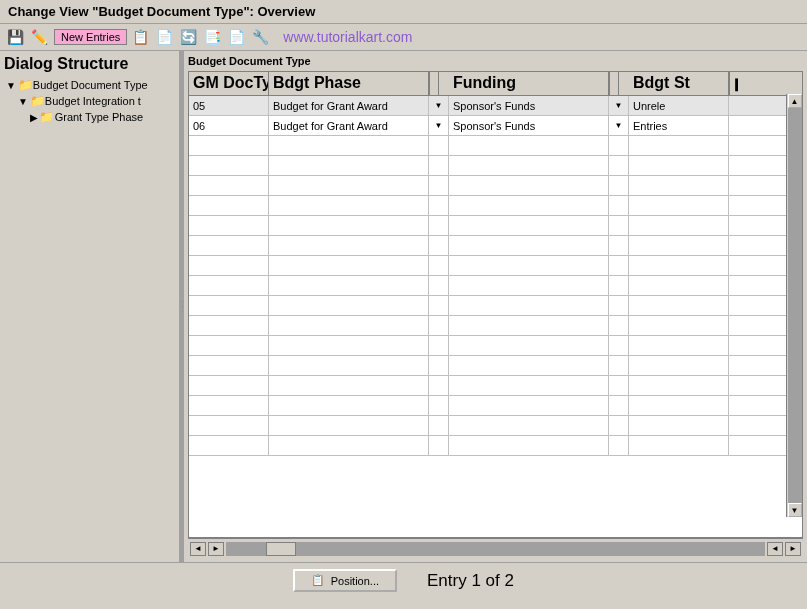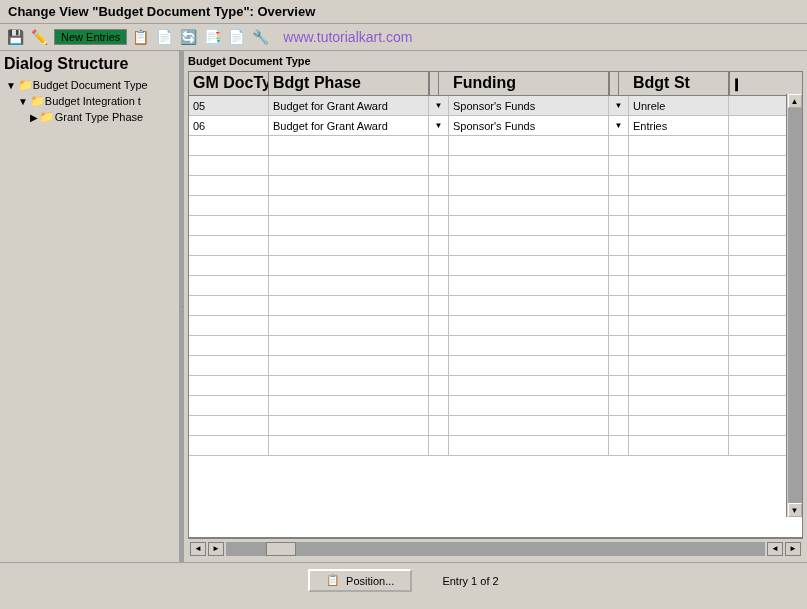--- a/index.html
+++ b/index.html
@@ -34,21 +34,21 @@
     .toolbar-icon {
       width: 20px;
       height: 20px;
       display: inline-flex;
       align-items: center;
       justify-content: center;
       cursor: pointer;
       font-size: 14px;
     }
     .toolbar-btn {
-      background: #15803d;
+      background: #f9a8d4;
       border: 1px solid #808080;
       padding: 1px 6px;
       cursor: pointer;
       font-size: 11px;
       display: flex;
       align-items: center;
       gap: 3px;
     }
 
     
@@ -217,21 +217,21 @@
       background: #d4d0c8;
       border: 2px outset #ffffff;
       padding: 3px 16px;
       cursor: pointer;
       font-size: 11px;
       display: flex;
       align-items: center;
       gap: 6px;
     }
     .status-text {
-      font-size: 11px;
+      font-size: 17px;
       margin-left: 20px;
     }
 
     
     .resize-handle {
       width: 4px;
       background: #a0a0a0;
       cursor: col-resize;
       display: flex;
       align-items: center;

